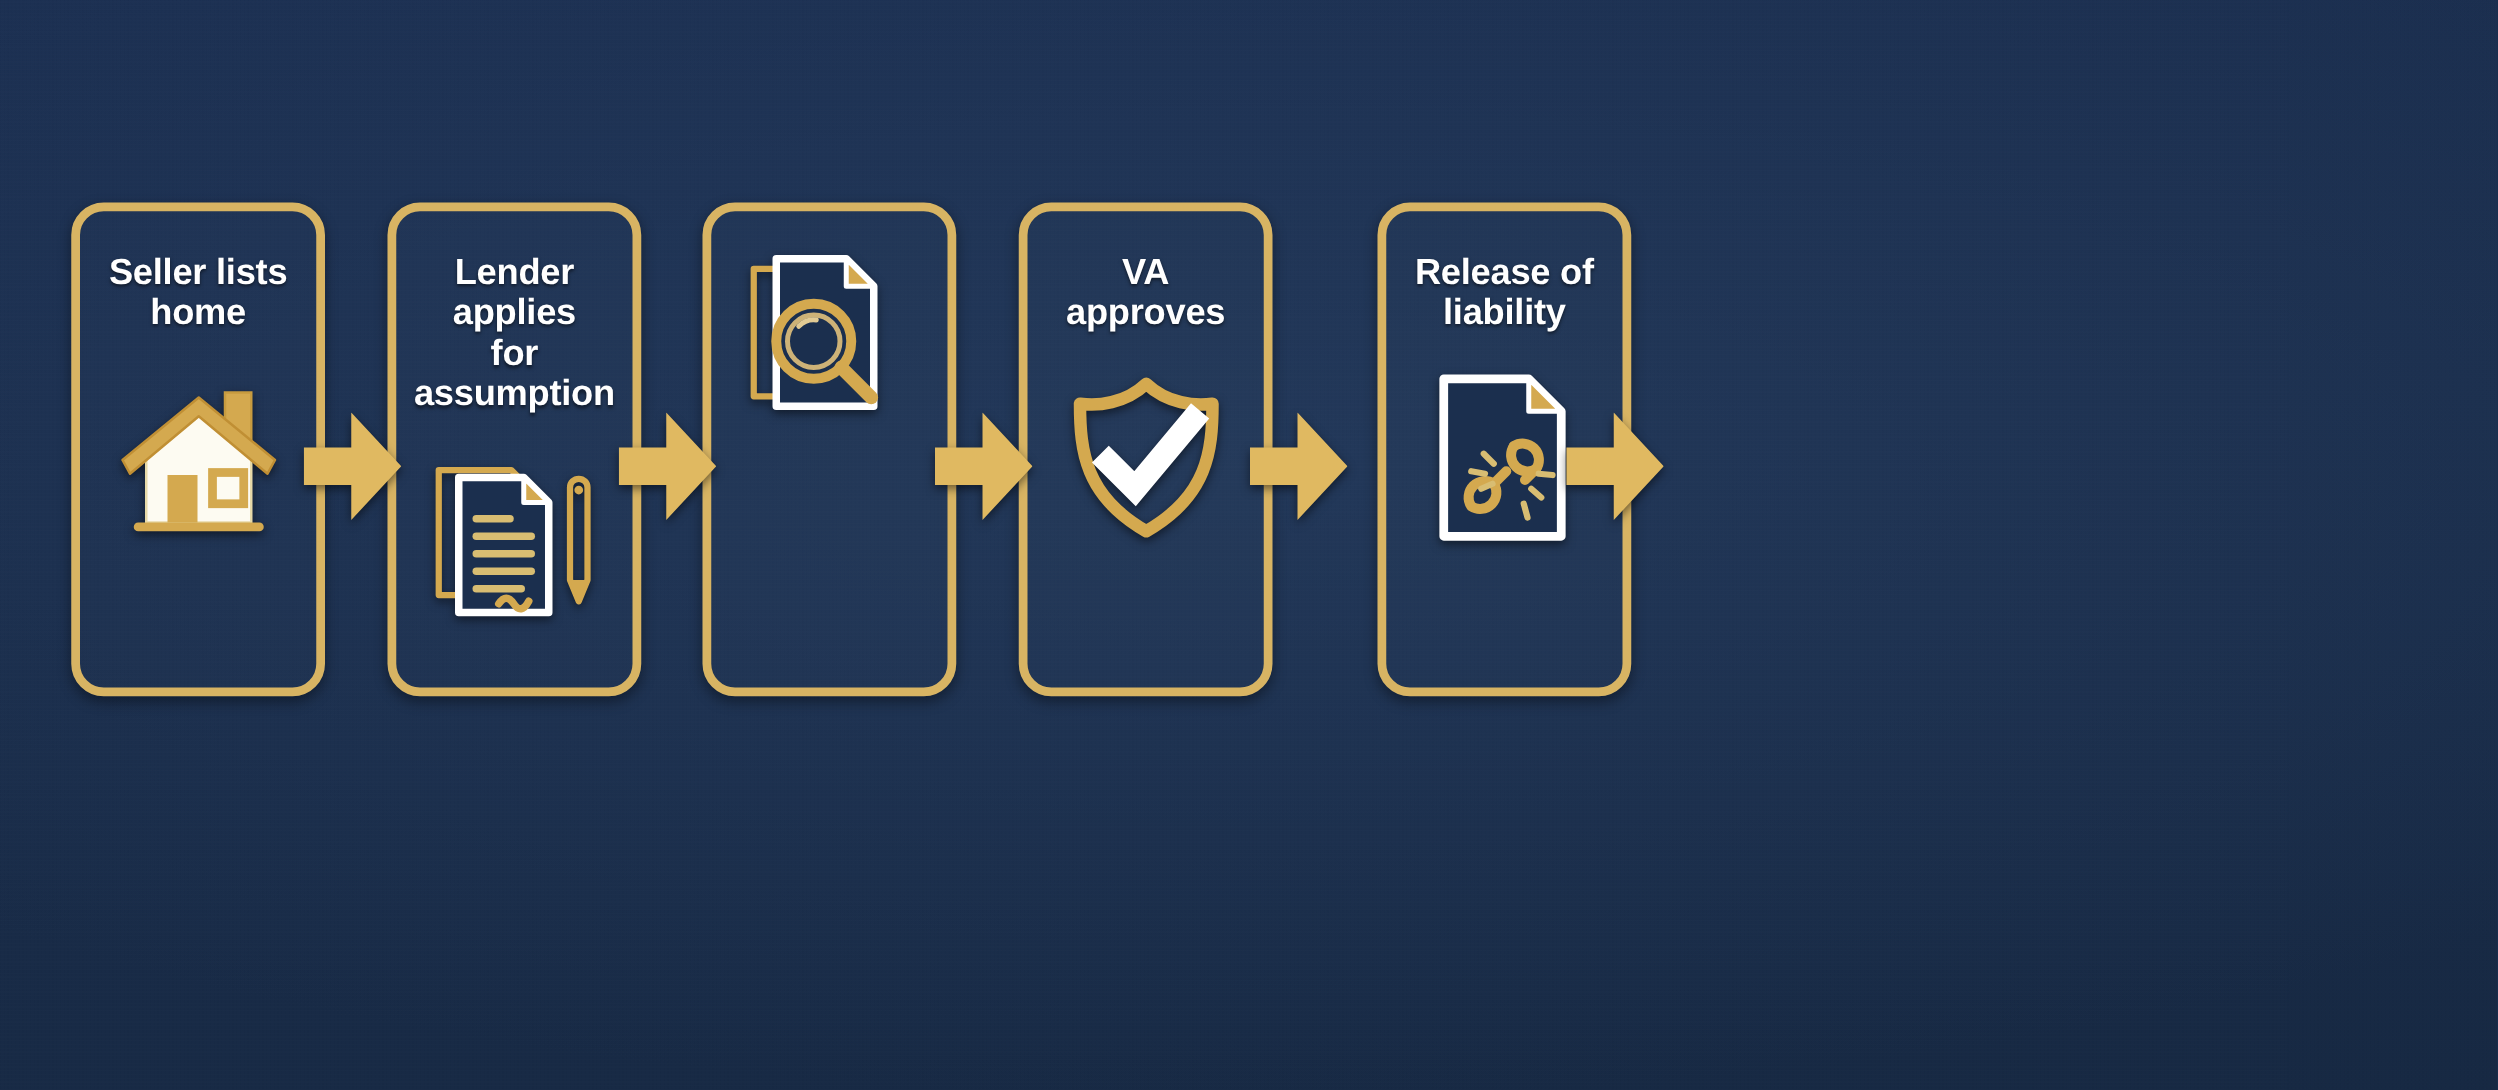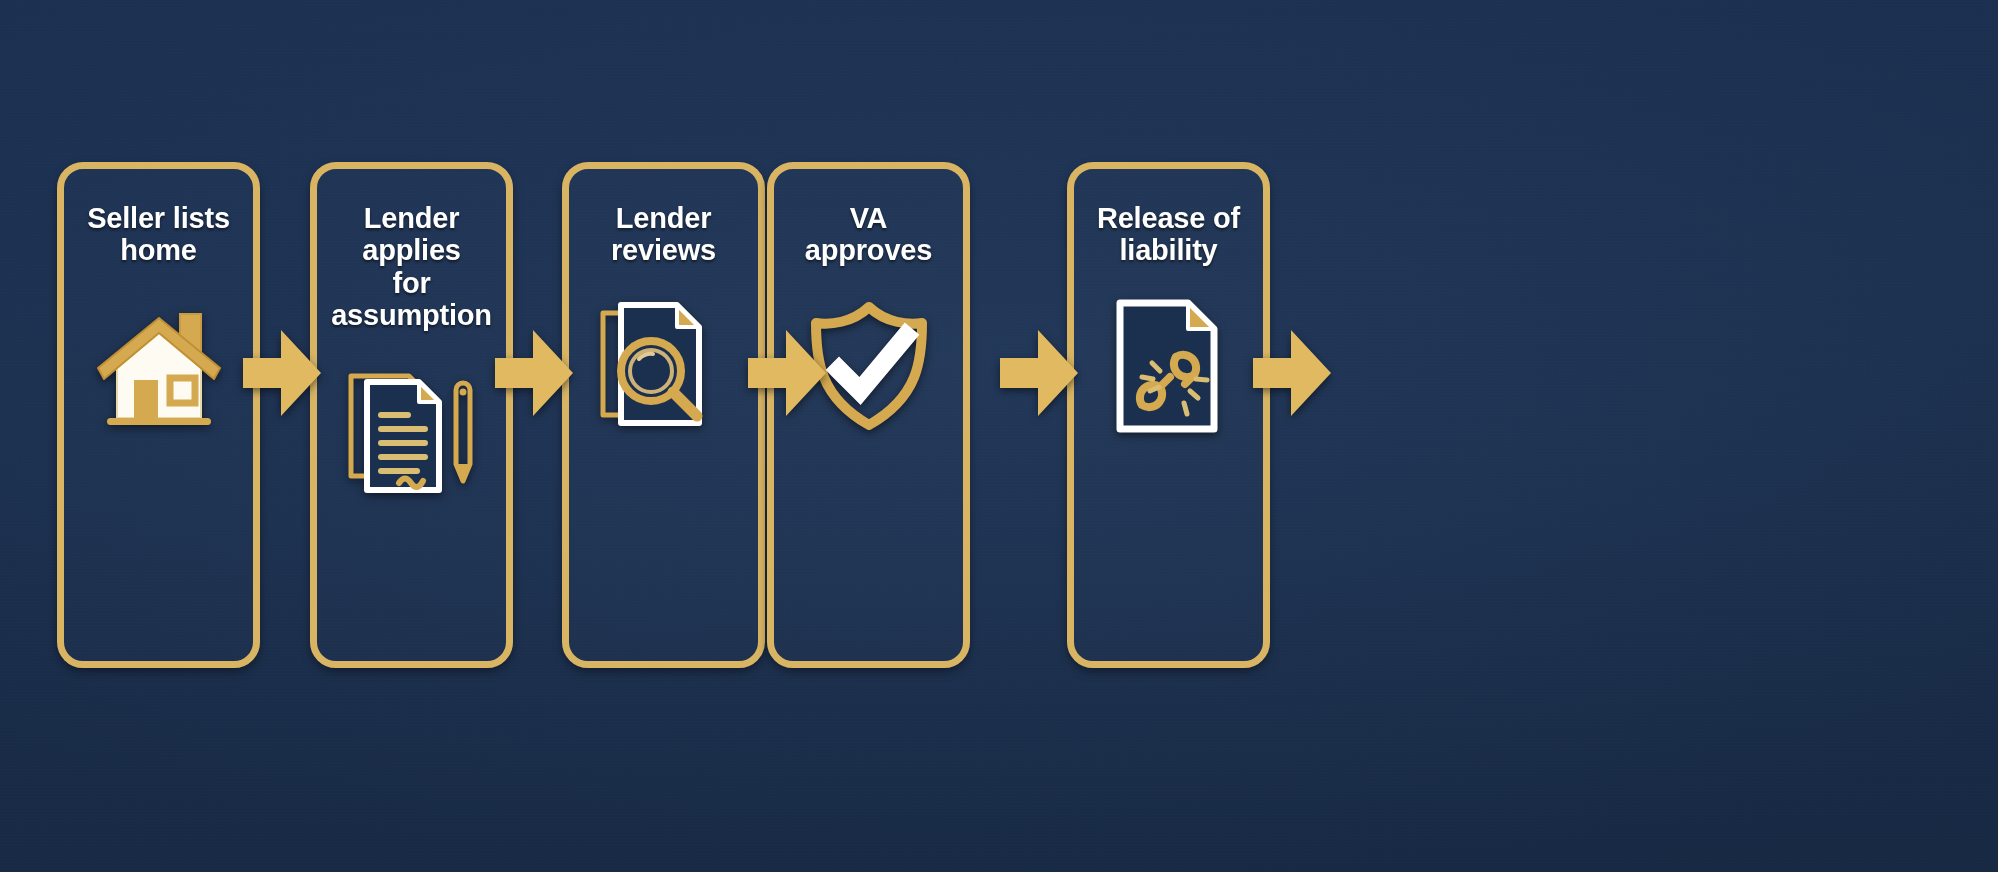--- a/index.html
+++ b/index.html
@@ -41,21 +41,21 @@
     top: 0;
     width: 1998px;
     height: 872px;
   }
 
   
   .card {
     position: absolute;
     top: 162px;
     width: 203px;
-    height: 506px;
+    height: 395px;
     border: 7px solid #d8b463;
     border-radius: 26px;
     background: rgba(255,255,255,0.012);
     box-shadow: 0 4px 10px rgba(0,0,0,0.38);
     z-index: 2;
   }
   .card-inner {
     position: absolute;
     inset: 0;
     border-radius: 19px;
@@ -156,55 +156,53 @@
           </g>
           <circle cx="126" cy="36" r="3.5" fill="#d4a94f"></circle>
           <path d="M119 108 h14 l-7 17 z" fill="#d4a94f"></path>
         </svg>
       </div>
     </div>
   </div>
 
   <div class="card" style="left:562px">
     <div class="card-inner">
-      <div class="card-title">Lender
-reviews</div>
       <div class="card-icon">
         <svg width="150" height="150" viewBox="0 0 150 150">
 
           <path d="M14 22 h58 l16 16 v86 h-74 z" fill="none" stroke="#d4a94f" stroke-width="5" stroke-linejoin="round"></path>
 
           <path d="M32 14 h56 l22 22 v96 h-78 z" fill="#1b2f4e" stroke="#ffffff" stroke-width="6" stroke-linejoin="round"></path>
           <path d="M88 14 v22 h22 z" fill="#d4a94f" stroke="#ffffff" stroke-width="4" stroke-linejoin="round"></path>
 
           <circle cx="62" cy="80" r="30" fill="none" stroke="#d4a94f" stroke-width="8"></circle>
           <circle cx="62" cy="80" r="21" fill="none" stroke="#cdb277" stroke-width="4"></circle>
           <path d="M50 68 q6 -6 14 -5" fill="none" stroke="#e2cb94" stroke-width="4" stroke-linecap="round"></path>
           <path d="M84 101 l24 24" stroke="#d4a94f" stroke-width="11" stroke-linecap="round"></path>
         </svg>
       </div>
     </div>
   </div>
 
-  <div class="card" style="left:767px">
+  <div class="card" style="left:815px">
     <div class="card-inner">
       <div class="card-title">VA
 approves</div>
       <div class="card-icon">
         <svg width="150" height="150" viewBox="0 0 150 150">
 
           <path d="M75 16 C58 32 36 34 22 32 C22 70 26 106 75 134 C124 106 128 70 128 32 C114 34 92 32 75 16 Z" fill="none" stroke="#d4a94f" stroke-width="10" stroke-linejoin="round"></path>
 
           <path d="M45 79 L66 100 L112 45" fill="none" stroke="#ffffff" stroke-width="19" stroke-linecap="square" stroke-linejoin="miter"></path>
         </svg>
       </div>
     </div>
   </div>
 
-  <div class="card" style="left:1067px">
+  <div class="card" style="left:1102px">
     <div class="card-inner">
       <div class="card-title">Release of
 liability</div>
       <div class="card-icon">
         <svg width="150" height="150" viewBox="0 0 150 150">
 
           <path d="M26 12 h68 l26 26 v100 h-94 z" fill="#1b2f4e" stroke="#ffffff" stroke-width="7" stroke-linejoin="round"></path>
           <path d="M94 12 v26 h26 z" fill="#d4a94f" stroke="#ffffff" stroke-width="4" stroke-linejoin="round"></path>
 
           <g stroke="#d4a94f" stroke-width="8" fill="none" stroke-linecap="round">

